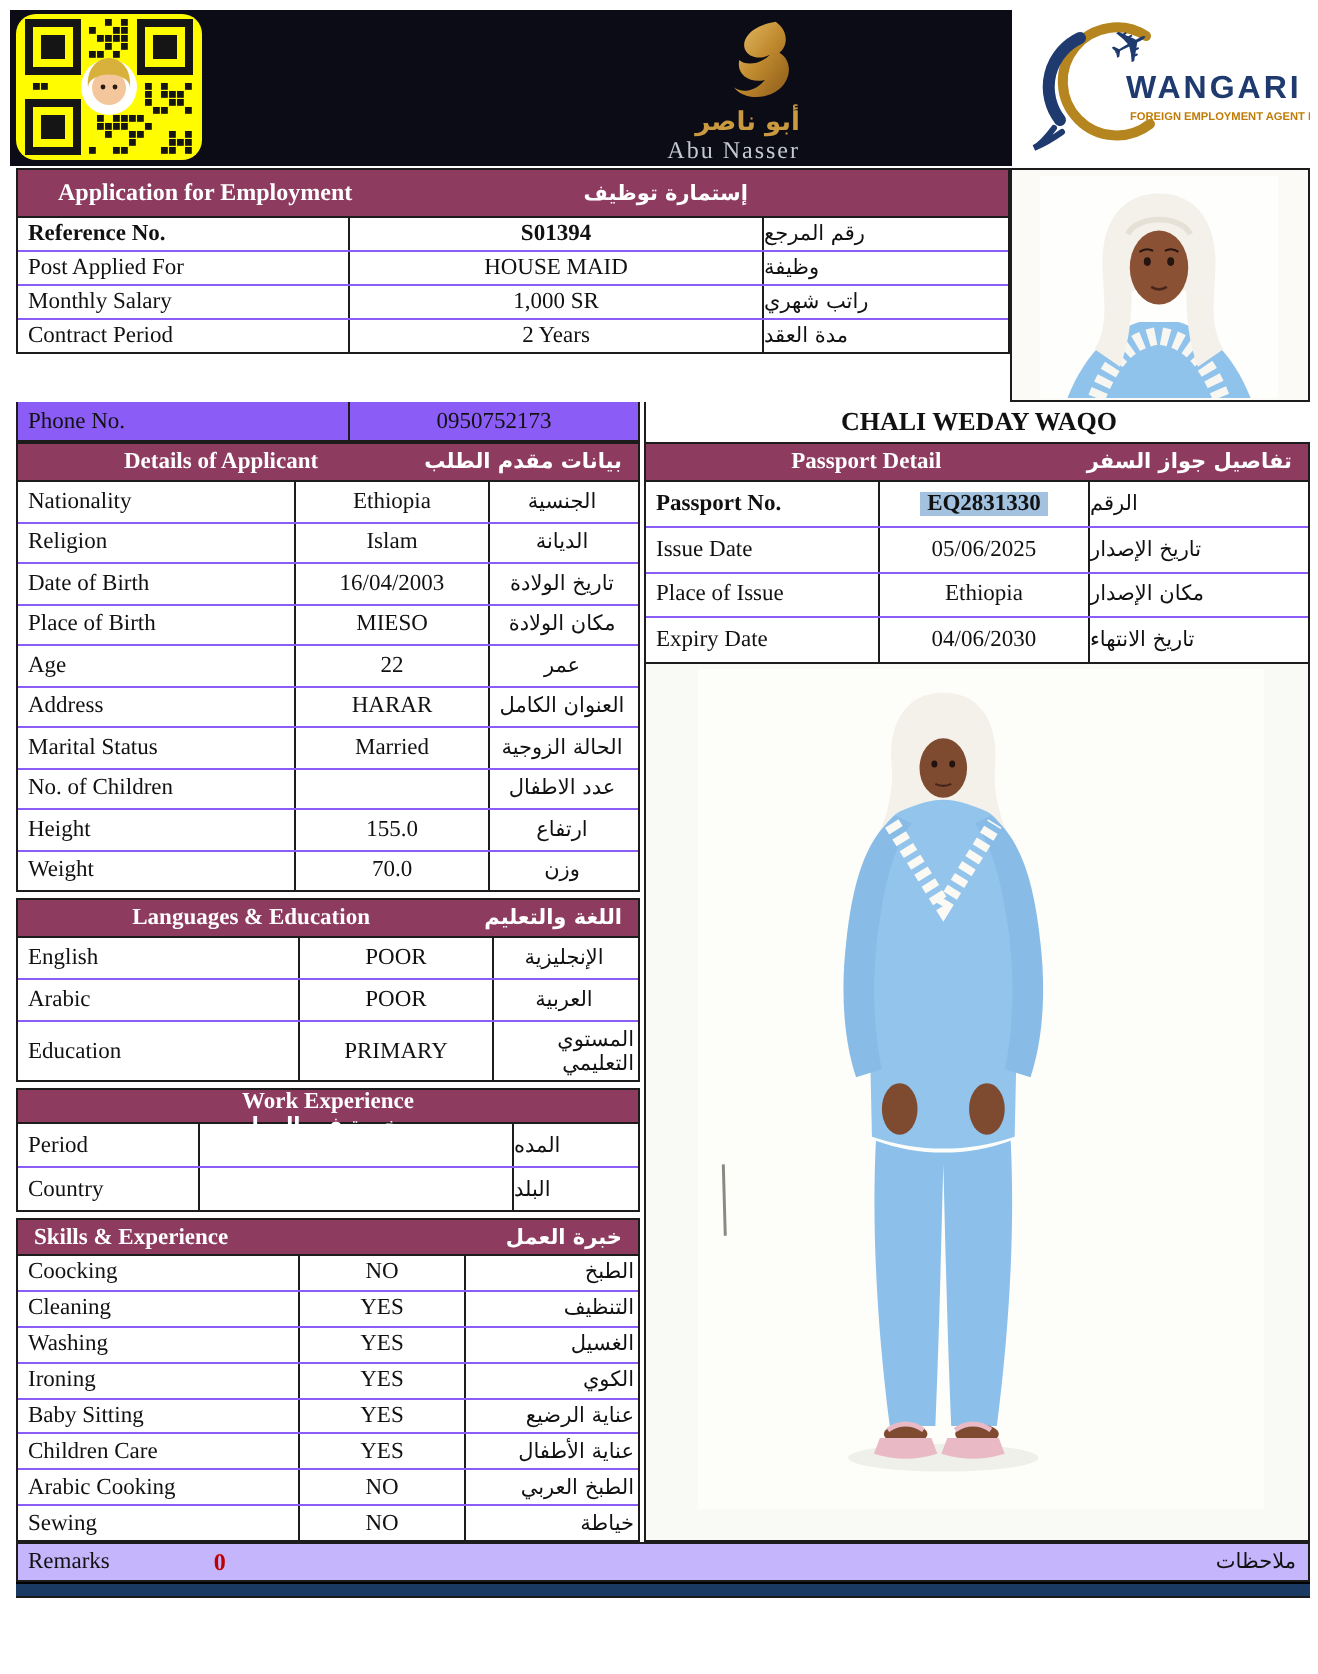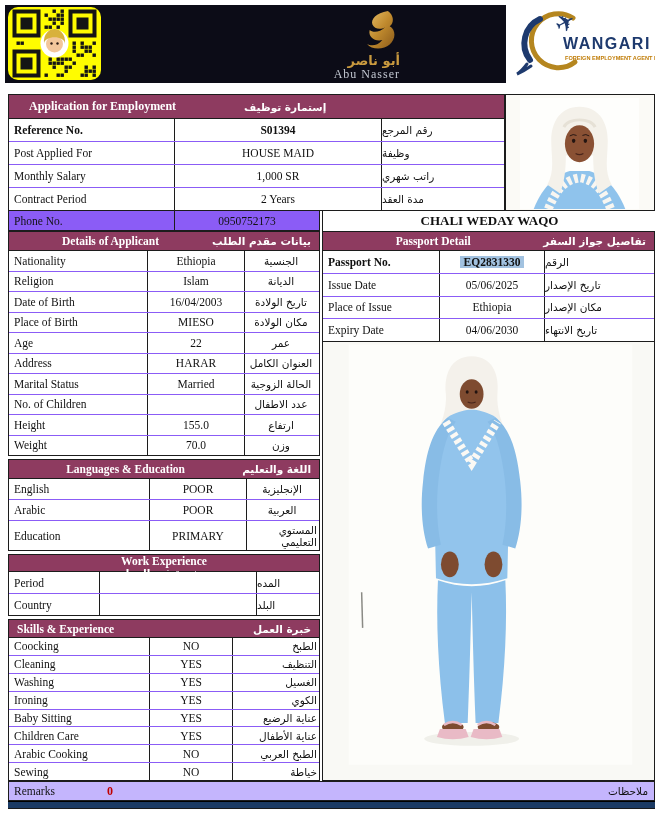--- a/index.html
+++ b/index.html
@@ -10,51 +10,51 @@
   
   .banner{left:5px;top:5px;width:501px;height:78px;background:#0c0c17;}
   .qrwrap{left:3px;top:2px;width:93px;height:73px;background:#fffc00;border-radius:10px;overflow:hidden;}
   .agency{left:245px;top:2px;width:150px;height:76px;text-align:right;color:#c99a3f;}
   .agency .smark{height:40px;margin-top:3px;}
   .agency .ar-name{font-size:13px;font-weight:bold;color:#c99a3f;font-family:"DejaVu Sans",sans-serif;line-height:14px;}
   .agency .en-name{font-size:12px;color:#c3c8d2;letter-spacing:1px;line-height:13px;}
   .wangari{left:507px;top:4px;width:148px;height:80px;background:#fff;}
 
   
-  .sheet{left:8px;top:94px;width:647px;height:716px;}
+  .sheet{left:8px;top:84px;width:647px;height:716px;}
   .bx{border:1.6px solid #1c1c1c;box-sizing:border-box;}
   .nt{border-top:none;}
 
   .secbar{background:#8e3b60;color:#fff;display:flex;align-items:center;box-sizing:border-box;}
   .secbar .en{font-weight:bold;font-size:11.5px;flex:1;text-align:center;}
   .secbar .en.left{text-align:left;padding-left:8px;}
   .secbar .arz{font-weight:bold;}
 
   .appbar{left:0;top:0;width:497px;height:25px;}
   .appbar .en{flex:0 0 auto;padding-left:20px;font-size:12px;}
-  .appbar .arz{position:absolute;left:235px;width:130px;text-align:left;}
+  .appbar .arz{position:absolute;left:235px;width:130px;text-align:right;}
 
   .arz{font-family:"DejaVu Sans",sans-serif;font-size:10.5px;direction:rtl;}
 
   
   .gtable{display:flex;flex-direction:column;box-sizing:border-box;background:#fff;}
   .trow{flex:1;display:flex;min-height:0;}
   .trow.tall{flex:1.45;}
   .trow + .trow{border-top:1px solid #8b5cf6;}
   .c{display:flex;align-items:center;box-sizing:border-box;overflow:hidden;}
   .c + .c{border-left:1px solid #1c1c1c;}
   .c.lab{width:var(--w1);font-size:11.5px;padding-left:5px;}
   .c.val{flex:1;justify-content:center;font-size:11.5px;text-align:center;margin-left:33px;}
   .c.car{width:var(--w3);justify-content:flex-end;padding-right:7px;}
   .gtable.centerar .c.car{justify-content:center;padding-right:2px;}
   .gtable.leftar .c.car{justify-content:flex-start;padding-left:5px;padding-right:2px;}
   .trow.bold .lab,.trow.bold .val{font-weight:bold;}
   .hlbox{background:#a2c2e0;padding:0 4px;}
 
-  .toptable{left:0;top:25px;width:497px;height:92px;--w1:132px;--w3:123px;}
+  .toptable{left:0;top:25px;width:497px;height:68px;--w1:132px;--w3:123px;}
   .photocell{left:497px;top:0;width:150px;height:117px;background:#fbfaf6;}
   .phonerow{left:0;top:117px;width:312px;height:20px;display:flex;background:#8b5cf6;justify-content:flex-end;}
   .phonerow .c.lab{width:132px;}
   .namecell{left:314px;top:117px;width:333px;height:20px;display:flex;align-items:center;justify-content:center;
             font-weight:bold;font-size:13px;background:#fff;border-left:1.6px solid #1c1c1c;}
 
   
   .dethdr{left:0;top:137px;width:312px;height:20px;}
   .dettable{left:0;top:157px;width:312px;height:205px;--w1:105px;--w3:75px;}
   .langhdr{left:0;top:365px;width:312px;height:20px;}

